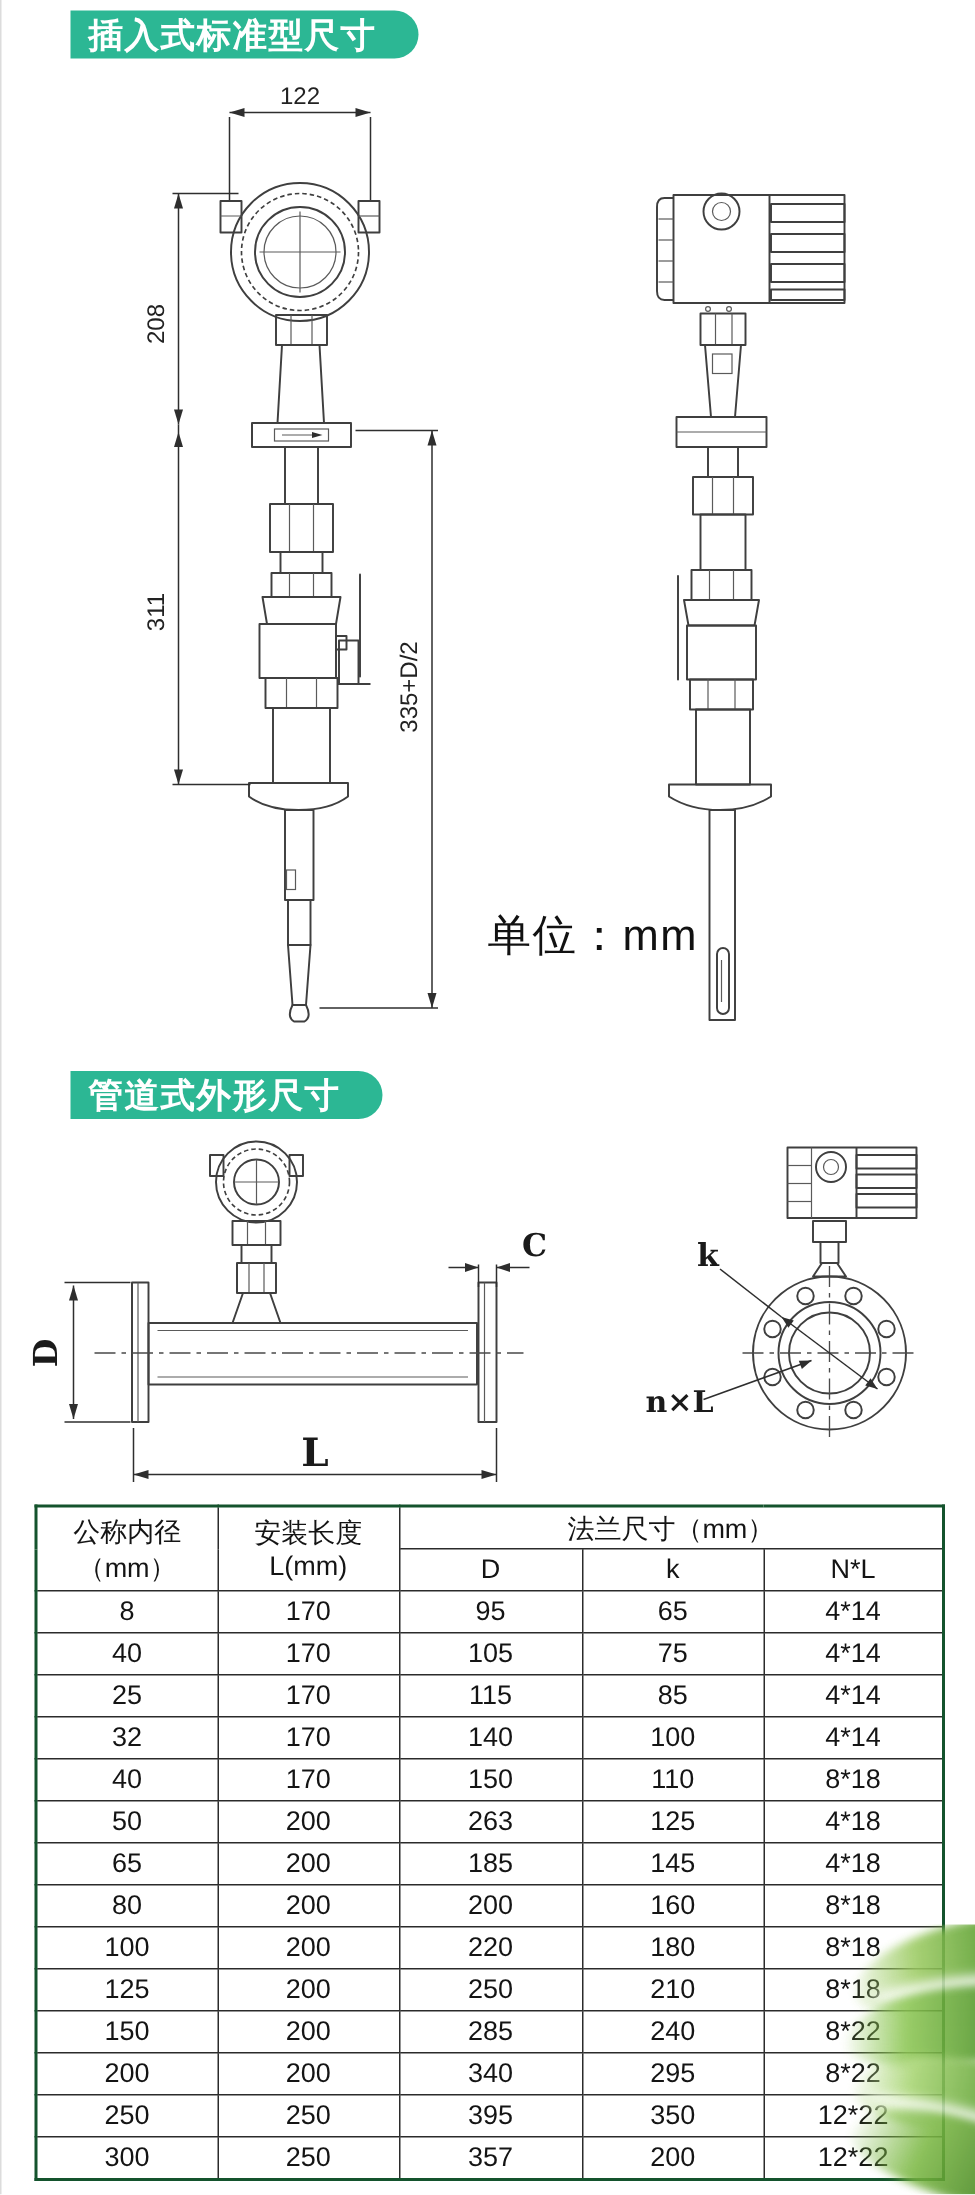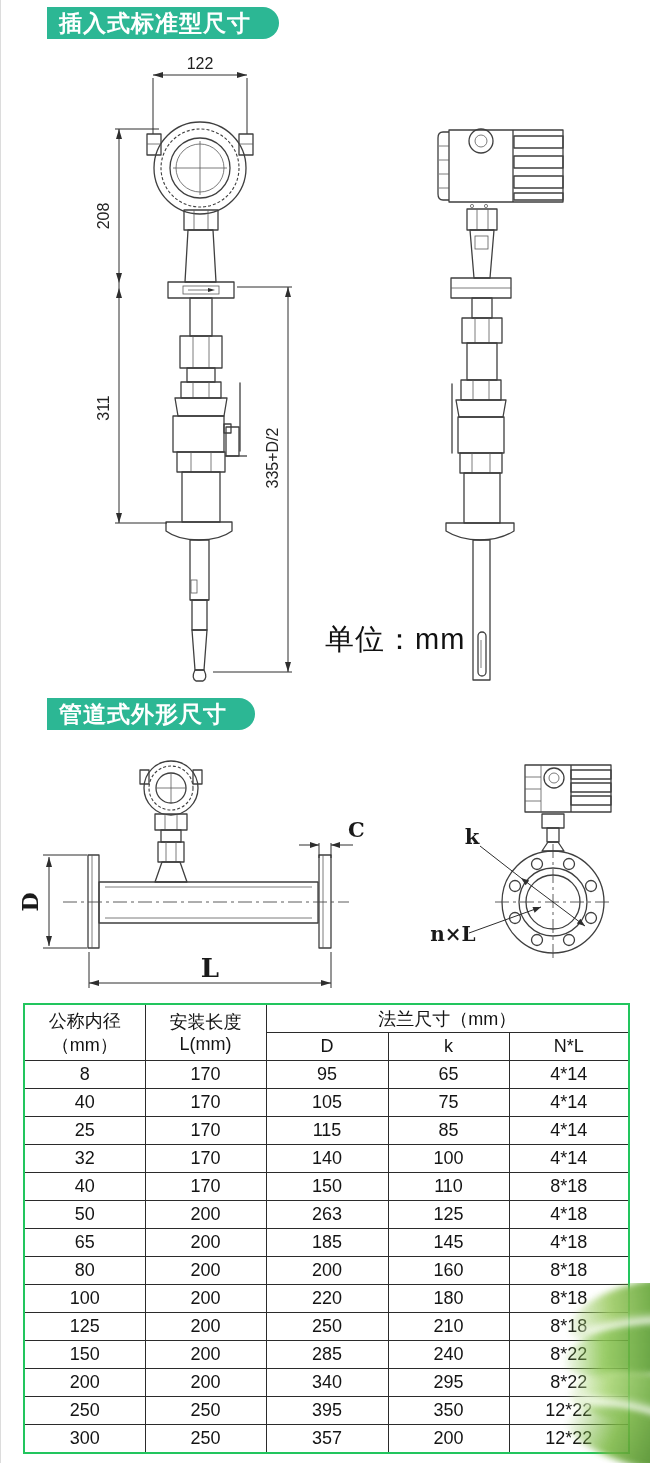--- a/index.html
+++ b/index.html
@@ -11,42 +11,42 @@
     color:#1c1c1c;
   }
   .badge{
     position:absolute; left:2px; height:32px; line-height:32px;
     background:#2cb794; color:#ffffff; font-size:23px; font-weight:bold;
     padding:0 28px 0 12px; border-radius:0 17px 17px 0; letter-spacing:1px;
     white-space:nowrap;
     margin-left:44px;
   }
   .badge1{top:7px;}
-  .badge2{top:698px;}
+  .badge2{top:714px;}
   .unit-label{
-    position:absolute; left:324px; top:620px; font-size:29px; color:#111;
+    position:absolute; left:324px; top:604px; font-size:29px; color:#111;
     letter-spacing:1px; white-space:nowrap;
   }
   svg{position:absolute; left:0; overflow:visible;}
   .svg1{top:50px;}
   .svg2{top:750px;}
   .ln{stroke:#3f3f3f; stroke-width:1.3; fill:none; stroke-linejoin:round;}
   .thin{stroke:#5a5a5a; stroke-width:0.8; fill:none;}
   .dimln{stroke:#2e2e2e; stroke-width:1; fill:none;}
   .arrow{fill:#2e2e2e; stroke:none;}
   .dimtxt{font:16px "Liberation Sans",sans-serif; fill:#222;}
   .sertxt{font-family:"DejaVu Serif","Liberation Serif",serif; font-weight:bold; fill:#1a1a1a;}
   .cl{stroke:#4a4a4a; stroke-width:0.9; fill:none; stroke-dasharray:14 4 3 4;}
   .knurl{stroke:#3f3f3f; stroke-width:1.1; fill:none; stroke-dasharray:3 2;}
 
   .spec-table{
     position:absolute; left:22px; top:1003px; width:605px;
     border-collapse:collapse; table-layout:fixed; text-align:center;
     font-size:18px; color:#141414;
-    border:2px solid #22c55e;
+    border:2px solid #14532d;
   }
   .spec-table th,.spec-table td{
     border:1px solid #2b2b2b; font-weight:normal; padding:0; height:27px;
     overflow:hidden; white-space:nowrap;
   }
   .spec-table th{font-size:18px;}
   .hdr2{font-size:17px;}
 
   .leaves{
     position:absolute; right:0; top:1283px; width:105px; height:180px;

